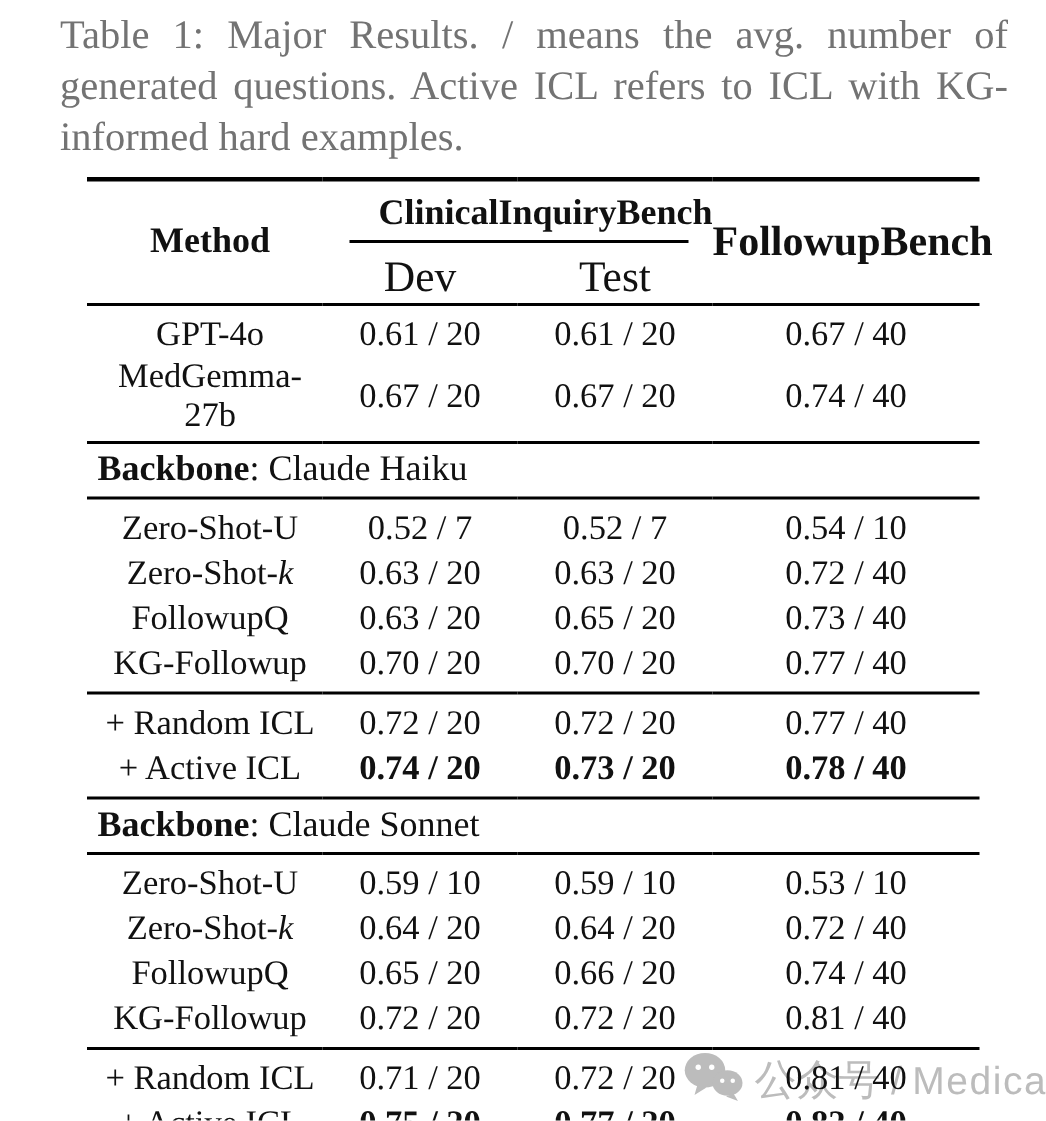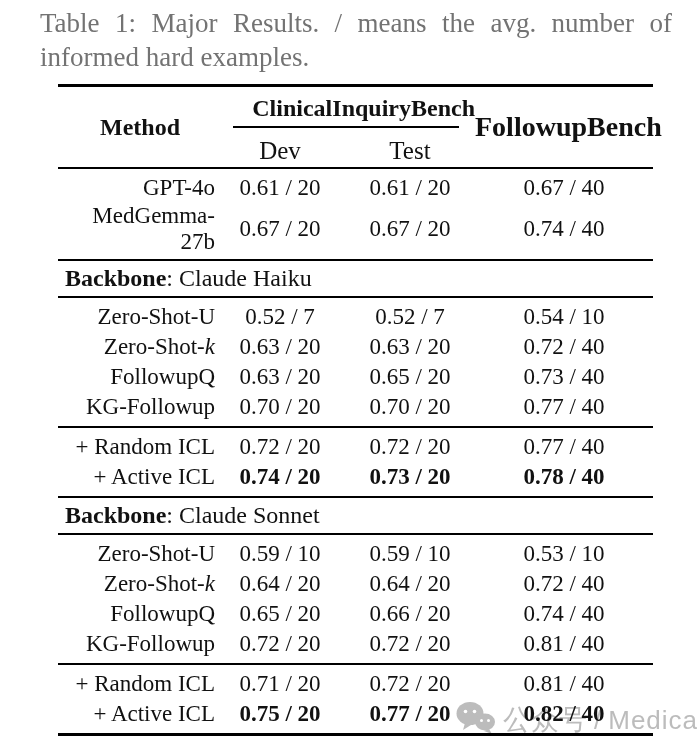--- a/index.html
+++ b/index.html
@@ -45,30 +45,30 @@
     font-weight: bold; font-size: 24px;
     vertical-align: middle;
   }
   th.group-h {
     font-weight: bold; font-size: 24px;
     text-align: right; padding-top: 8px; height: 40px;
     vertical-align: top;
   }
   .cmidrule { height: 2px; background: #000; margin: 4px 16px 0 18px; }
   th.sub-h {
-    text-align: center; font-size: 25px;
+    text-align: center; font-size: 29px;
     height: 32px; vertical-align: middle;
   }
   th.fb-h {
     font-weight: bold; font-size: 28px;
     text-align: center; vertical-align: middle;
   }
 
   td { height: 30px; vertical-align: middle; }
-  td.method-col { text-align: right; padding-left: 7px; }
+  td.method-col { text-align: center; padding-left: 7px; }
   td.val { text-align: center; }
 
   tbody.group tr:first-child td, tbody.group-last tr:first-child td { padding-top: 4px; }
   tbody.group tr:last-child td,  tbody.group-last tr:last-child td  { padding-bottom: 4px; }
 
   tr.section-title td {
     padding: 5px 0 5px 7px;
     font-size: 24px;
     height: 26px;
   }
@@ -110,20 +110,21 @@
   </span>
   <span class="cn">公众号</span>
   <span class="sep">/</span>
   <span class="en">MedicalAI</span>
 </div>
 
 <div class="content">
 
   <div class="caption">
     <div class="jline">Table 1: Major Results. / means the avg. number of</div>
+    <div class="jline">generated questions. Active ICL refers to ICL with KG-</div>
     <div class="lline">informed hard examples.</div>
   </div>
 
   <table class="results">
     <colgroup>
       <col style="width:157px">
         <col style="width:130px">
         <col style="width:130px">
         <col style="width:178px">
     </colgroup>

